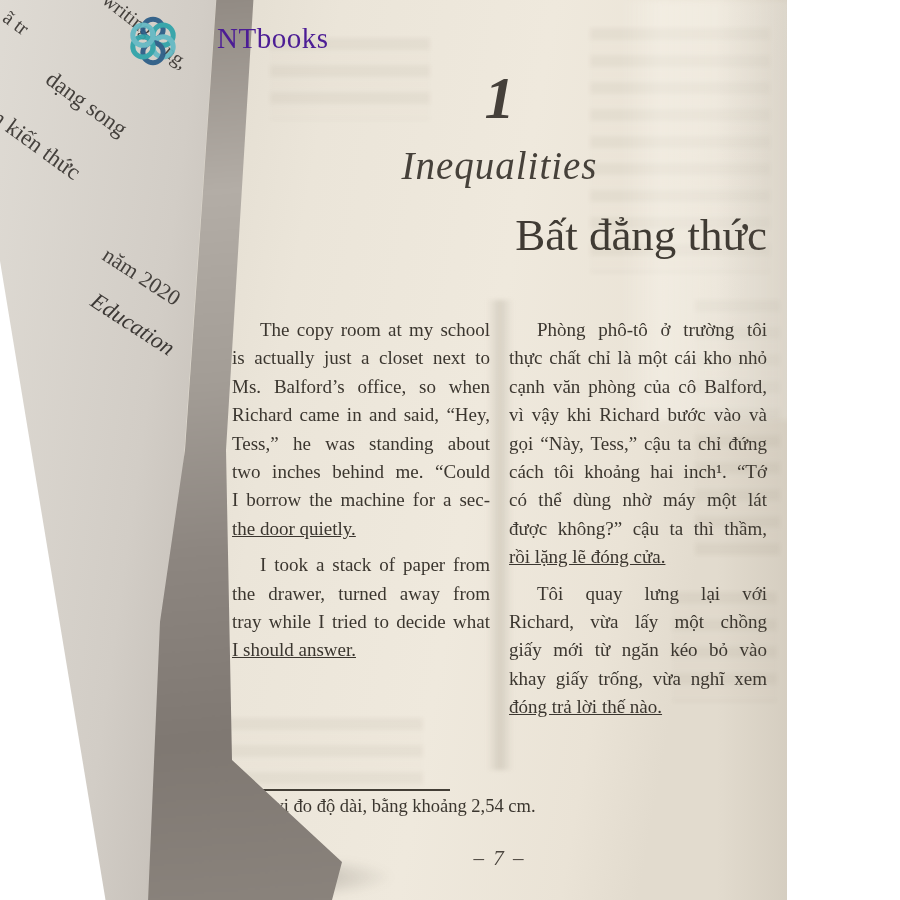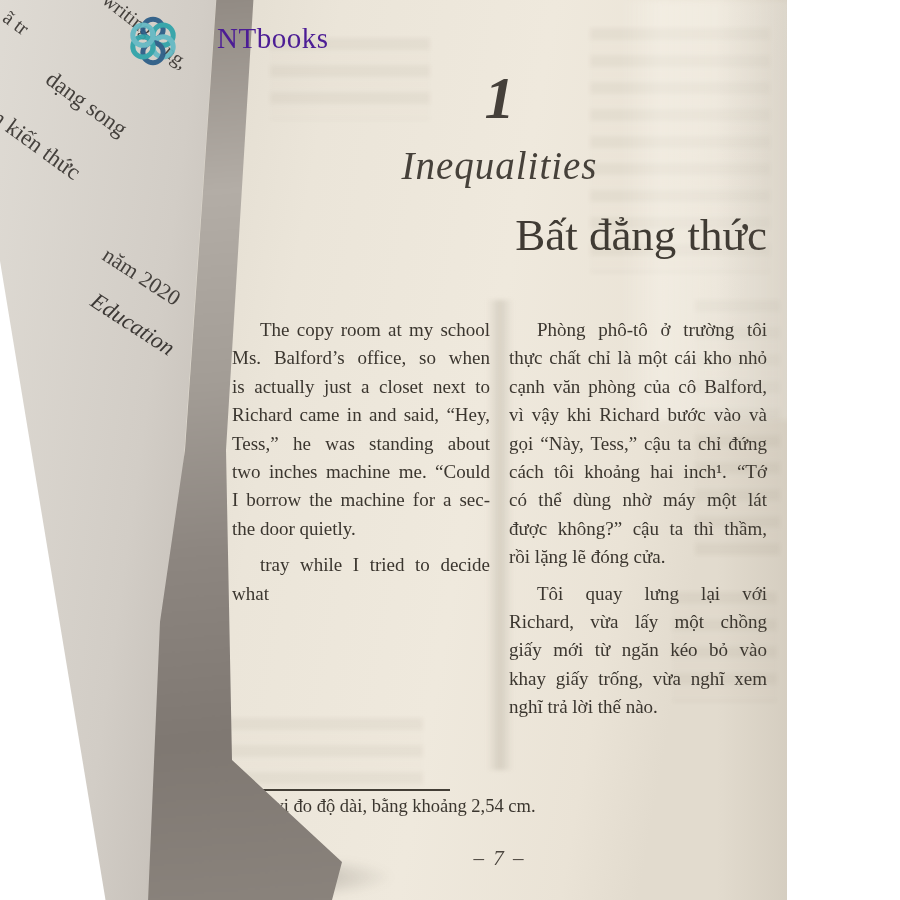--- a/index.html
+++ b/index.html
@@ -61,21 +61,21 @@
   }
 
   .columns { position:absolute; top:316px; left:0; width:535px; display:flex; gap:19px; }
   .col { width:258px; }
   .para { margin-bottom:8px; }
   .tline {
     font-size:19px; line-height:28.4px; color:#3b362f;
     text-align:justify; text-align-last:justify;
   }
   .para .tline:first-child { text-indent:28px; }
-  .para .tline:last-child  { text-align-last:left; }
+  .para .tline:last-child  { text-align-last:left;text-decoration:underline; }
 
   .footnote { position:absolute; top:789px; left:0; }
   .footnote-rule { width:218px; border-top:2px solid #433e36; }
   .footnote-text { margin-top:5px; font-size:18.5px; color:#3b362f; white-space:nowrap; }
 
   .pageno {
     position:absolute; top:846px; left:0; width:100%; text-align:center;
     font-size:21px; font-style:italic; color:#4c463f; letter-spacing:2px;
   }
 
@@ -131,50 +131,53 @@
 
       <div class="page-inner">
         <div class="chapter-number">1</div>
         <div class="chapter-title-en">Inequalities</div>
         <div class="chapter-title-vi">Bất đẳng thức</div>
 
         <div class="columns">
           <div class="col">
             <div class="para">
                 <div class="tline">The copy room at my school</div>
+                <div class="tline">is actually just a closet next to</div>
                 <div class="tline">Ms. Balford’s office, so when</div>
-                <div class="tline">is actually just a closet next to</div>
                 <div class="tline">Richard came in and said, “Hey,</div>
                 <div class="tline">Tess,” he was standing about</div>
-                <div class="tline">two inches machine me. “Could</div>
+                <div class="tline">two inches behind me. “Could</div>
                 <div class="tline">I borrow the machine for a sec-</div>
                 <div class="tline">the door quietly.</div>
               </div>
             <div class="para">
+                <div class="tline">I took a stack of paper from</div>
+                <div class="tline">the drawer, turned away from</div>
                 <div class="tline">tray while I tried to decide what</div>
+                <div class="tline">I should answer.</div>
               </div>
           </div>
           <div class="col">
             <div class="para">
                 <div class="tline">Phòng phô-tô ở trường tôi</div>
                 <div class="tline">thực chất chỉ là một cái kho nhỏ</div>
                 <div class="tline">cạnh văn phòng của cô Balford,</div>
                 <div class="tline">vì vậy khi Richard bước vào và</div>
                 <div class="tline">gọi “Này, Tess,” cậu ta chỉ đứng</div>
                 <div class="tline">cách tôi khoảng hai inch¹. “Tớ</div>
                 <div class="tline">có thể dùng nhờ máy một lát</div>
                 <div class="tline">được không?” cậu ta thì thầm,</div>
                 <div class="tline">rồi lặng lẽ đóng cửa.</div>
               </div>
             <div class="para">
                 <div class="tline">Tôi quay lưng lại với</div>
                 <div class="tline">Richard, vừa lấy một chồng</div>
                 <div class="tline">giấy mới từ ngăn kéo bỏ vào</div>
                 <div class="tline">khay giấy trống, vừa nghĩ xem</div>
-                <div class="tline">nghĩ trả lời thế nào.</div>
+                <div class="tline">đóng trả lời thế nào.</div>
               </div>
           </div>
         </div>
 
         <div class="footnote">
           <div class="footnote-rule"></div>
           <div class="footnote-text">¹Đơn vị đo độ dài, bằng khoảng 2,54 cm.</div>
         </div>
 
         <div class="pageno">– 7 –</div>

